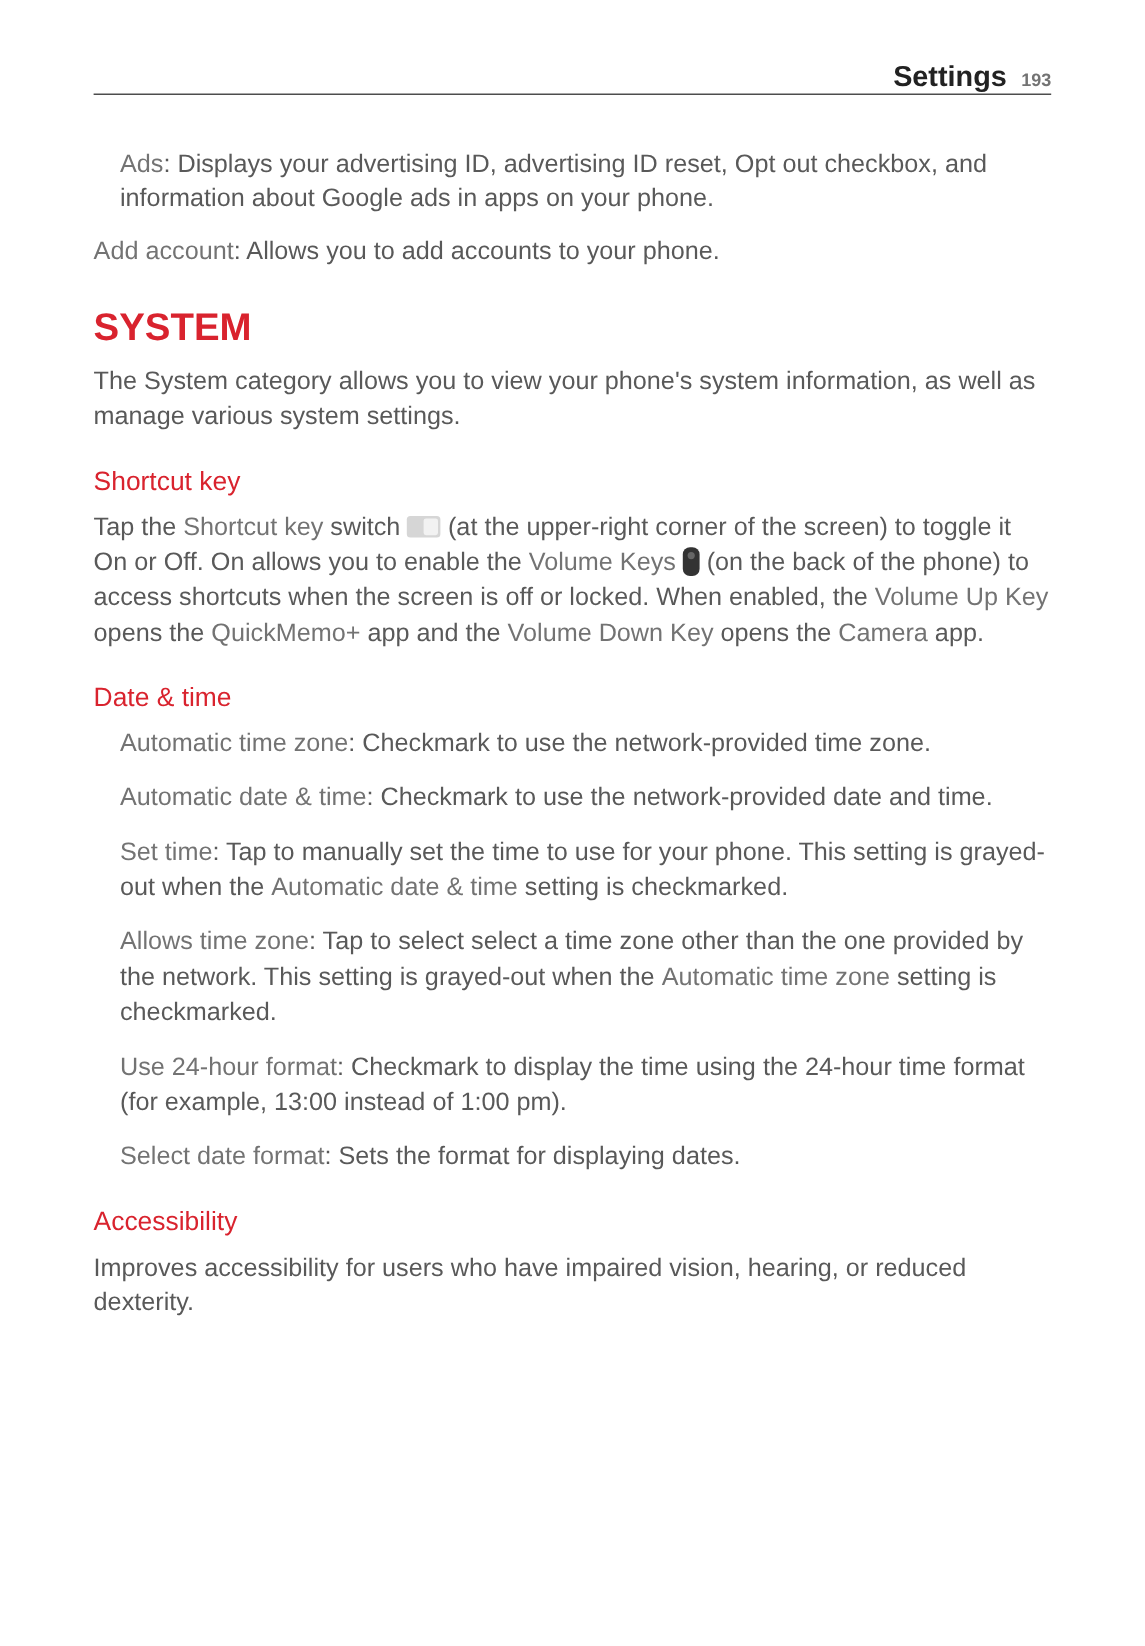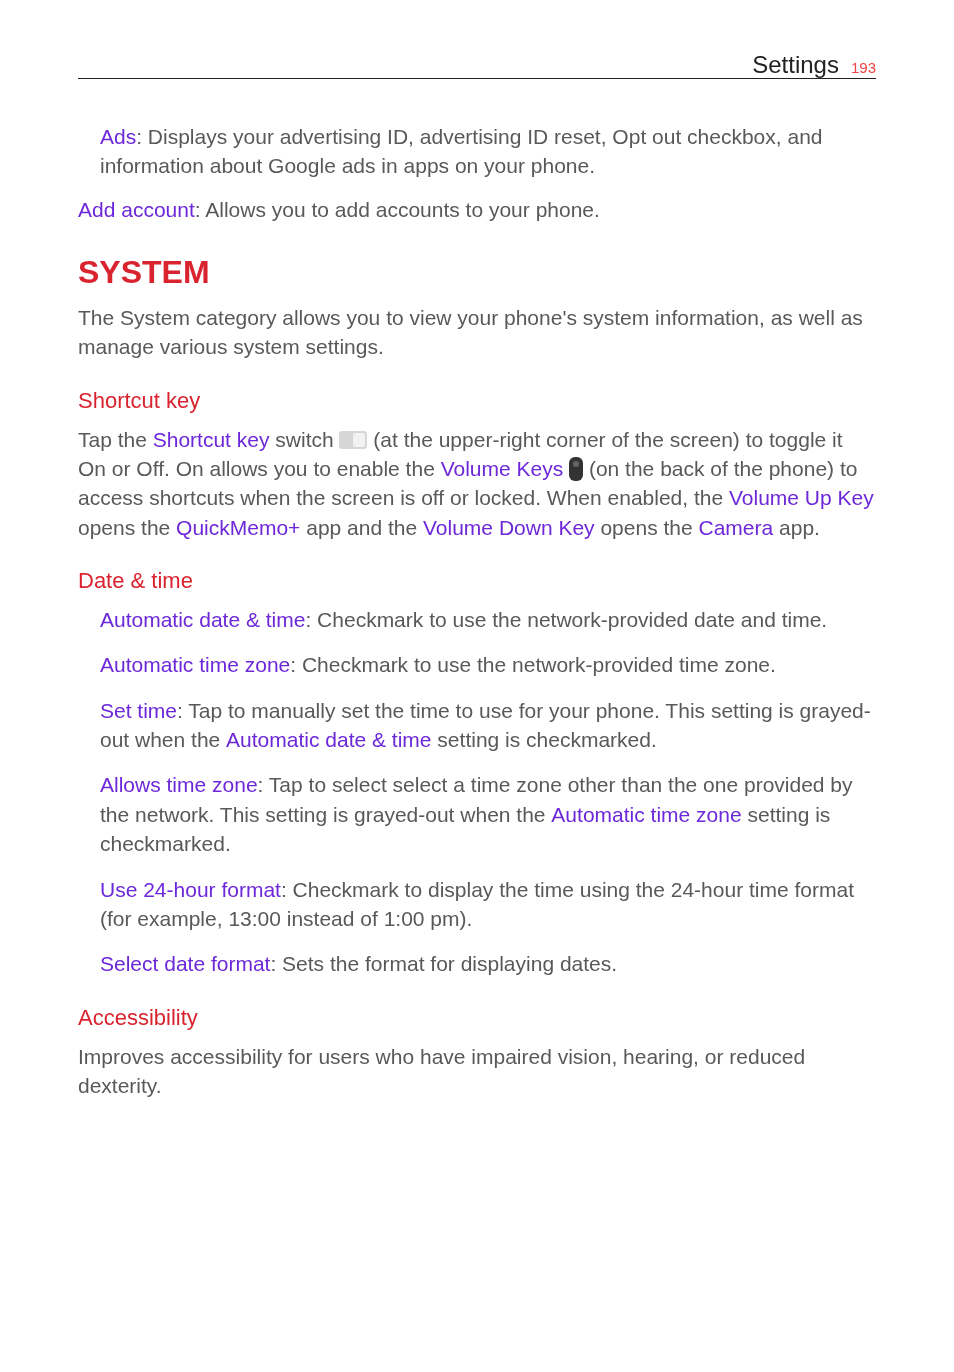--- a/index.html
+++ b/index.html
@@ -30,26 +30,26 @@
     position: absolute;
     top: 48px;
     right: 78px;
     display: flex;
     align-items: baseline;
     gap: 12px;
   }
   .header-title {
     font-size: 24px;
     color: #222;
-    font-weight: 400;
+    font-weight: 700;
   }
   .header-page {
     font-size: 15px;
-    color: #ef4444;
-    font-weight: 400;
+    color: #737373;
+    font-weight: 700;
   }
   .content {
     margin-top: 62px;
   }
   .indent1 { margin-left: 22px; }
   .indent2 { margin-left: 22px; }
   p { margin: 0 0 12px 0; }
   .para { margin-bottom: 14px; }
   .h1 {
     color: #d9232e;
@@ -59,21 +59,21 @@
     margin-bottom: 8px;
   }
   .h2 {
     color: #d9232e;
     font-weight: 400;
     font-size: 22px;
     margin-top: 24px;
     margin-bottom: 8px;
   }
   .bold {
-    color: #6d28d9;
+    color: #737373;
     font-weight: 500;
   }
   .switch-icon {
     display: inline-block;
     width: 28px;
     height: 18px;
     background: #d6d6d6;
     border-radius: 3px;
     vertical-align: -2px;
     position: relative;
@@ -130,25 +130,25 @@
     <p class="para">The System category allows you to view your phone's system information, as well as manage various system settings.</p>
 
     <div class="h2">Shortcut key</div>
     <p class="para">
       <span>Tap the </span><span class="bold">Shortcut key</span><span> switch </span><span class="switch-icon"></span><span> (at the upper-right corner of the screen) to toggle it On or Off. On allows you to enable the </span><span class="bold">Volume Keys</span><span> </span><span class="volkey-icon"></span><span> (on the back of the phone) to access shortcuts when the screen is off or locked. When enabled, the </span><span class="bold">Volume Up Key</span><span> opens the </span><span class="bold">QuickMemo+</span><span> app and the </span><span class="bold">Volume Down Key</span><span> opens the </span><span class="bold">Camera</span><span> app.</span>
     </p>
 
     <div class="h2">Date &amp; time</div>
 
     <p class="item-block indent1">
-      <span class="bold">Automatic date &amp; time</span><span>: Checkmark to use the network-provided date and time.</span>
+      <span class="bold">Automatic time zone</span><span>: Checkmark to use the network-provided time zone.</span>
     </p>
 
     <p class="item-block indent1">
-      <span class="bold">Automatic time zone</span><span>: Checkmark to use the network-provided time zone.</span>
+      <span class="bold">Automatic date &amp; time</span><span>: Checkmark to use the network-provided date and time.</span>
     </p>
 
 
     <p class="item-block indent1">
       <span class="bold">Set time</span><span>: Tap to manually set the time to use for your phone. This setting is grayed-out when the </span><span class="bold">Automatic date &amp; time</span><span> setting is checkmarked.</span>
     </p>
 
     <p class="item-block indent1">
       <span class="bold">Allows time zone</span><span>: Tap to select select a time zone other than the one provided by the network. This setting is grayed-out when the </span><span class="bold">Automatic time zone</span><span> setting is checkmarked.</span>
     </p>

